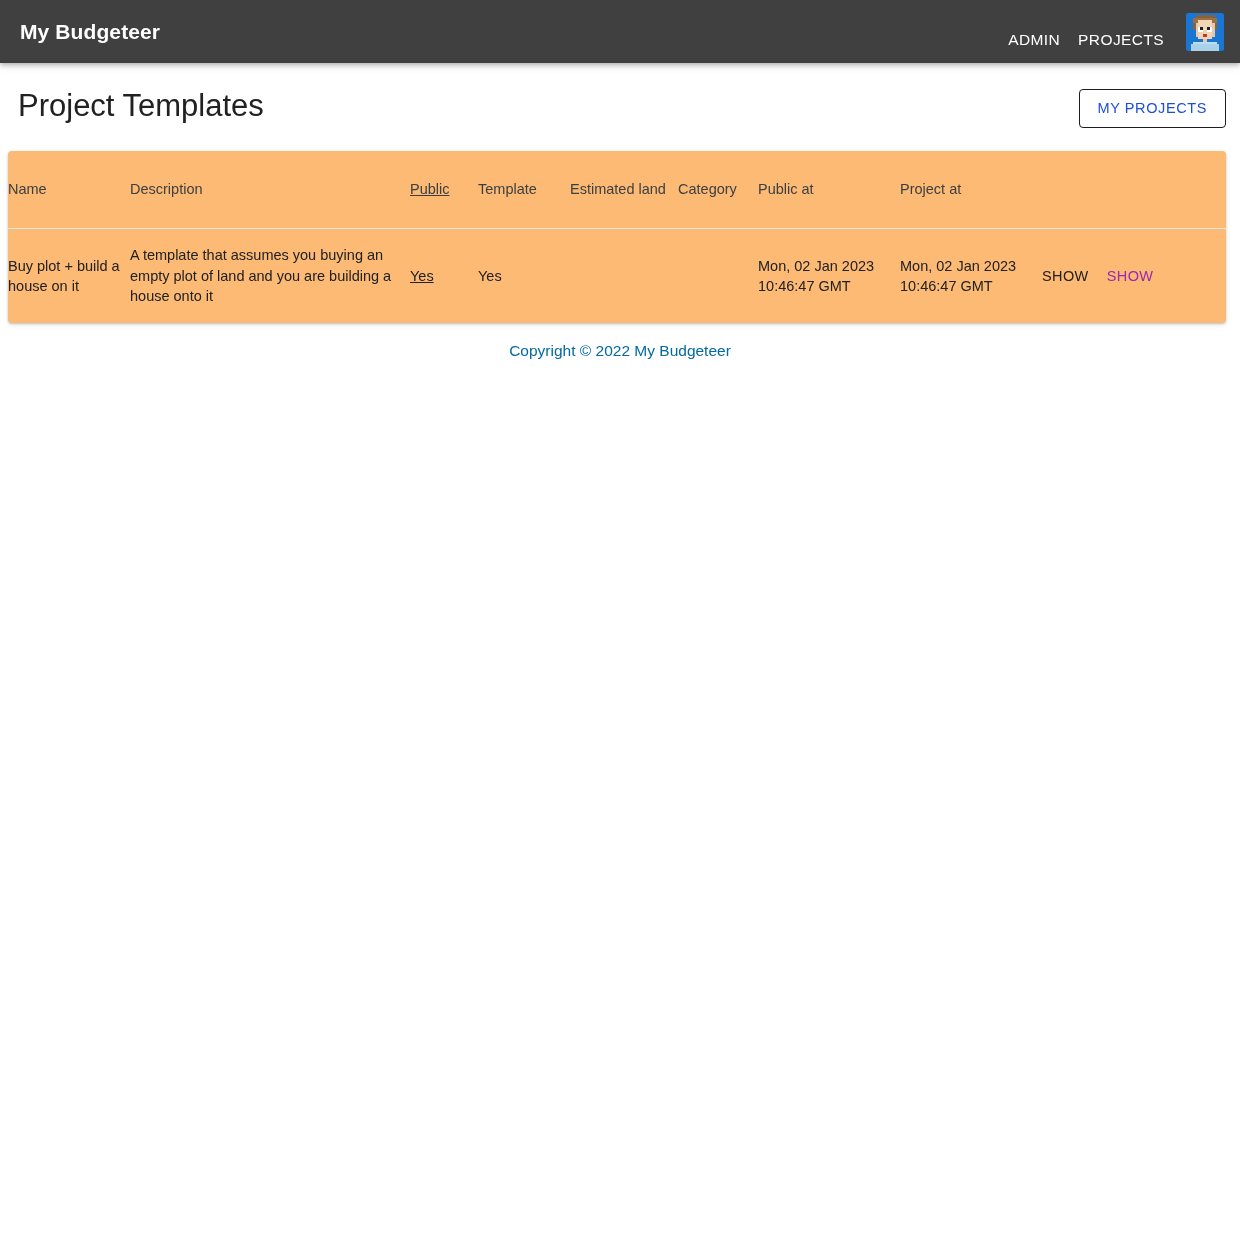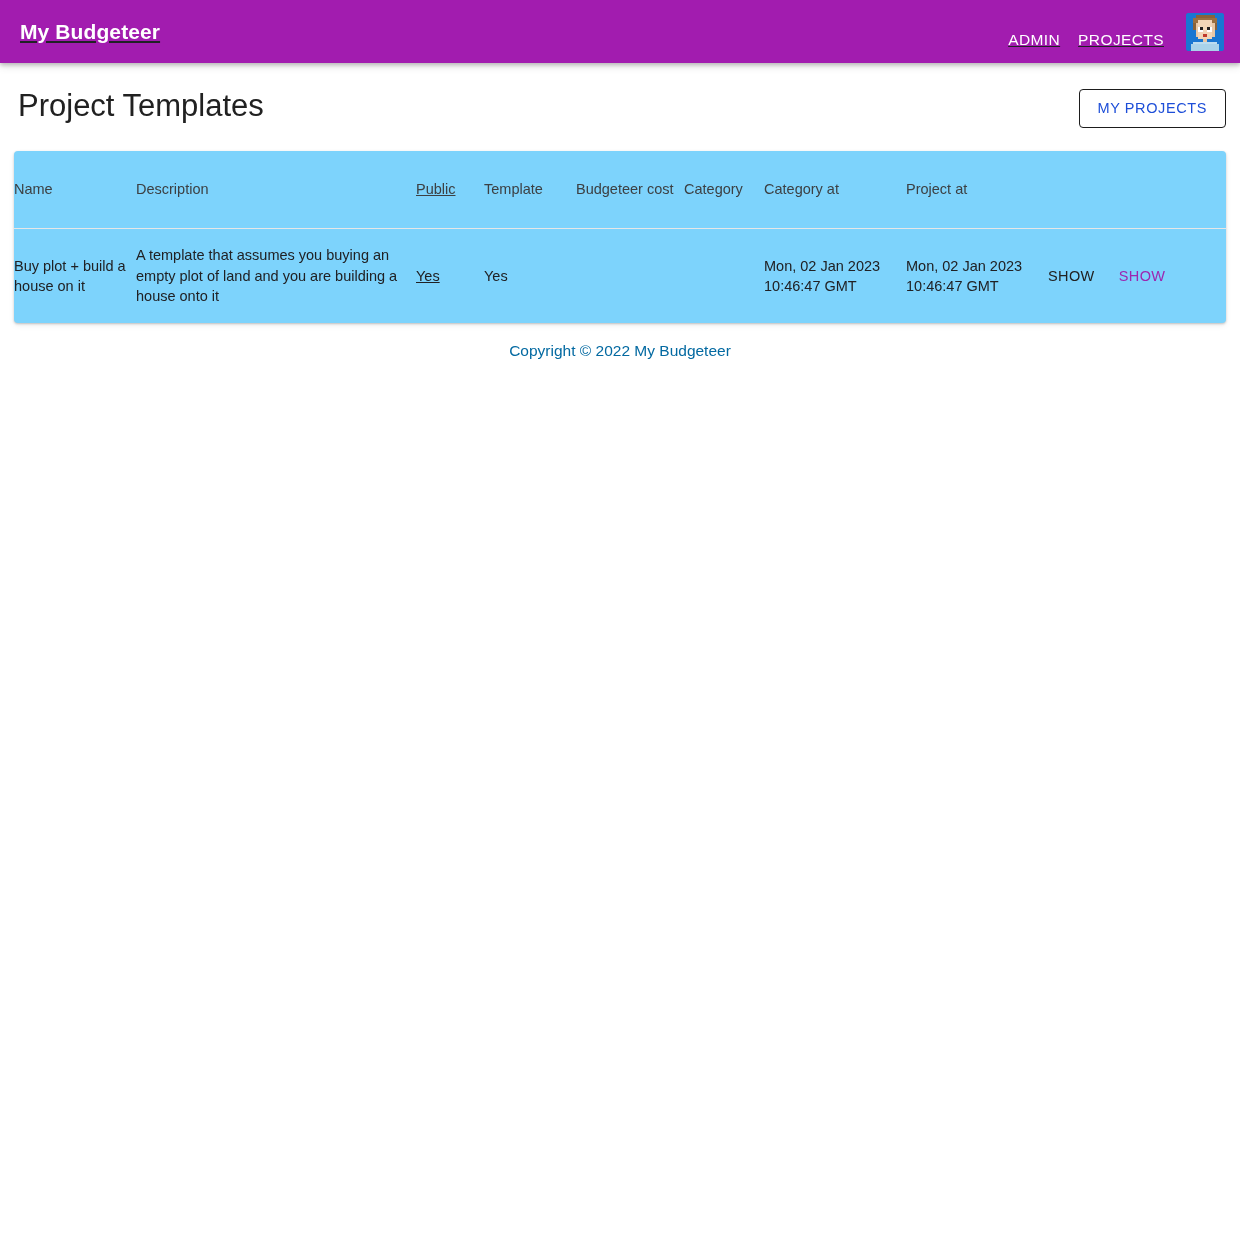--- a/index.html
+++ b/index.html
@@ -13,29 +13,28 @@
   body {
     font-family: "Liberation Sans", sans-serif;
     color: #202124;
     -webkit-font-smoothing: antialiased;
   }
 
   
   .appbar {
     position: relative;
     height: 63px;
-    background: #a21caf;
+    background: #404040;
     display: flex;
     align-items: center;
     justify-content: space-between;
     padding: 0 16px 0 20px;
     box-sizing: border-box;
     box-shadow: 0 2px 4px rgba(0,0,0,0.22), 0 4px 8px rgba(0,0,0,0.10);
     z-index: 5;
-    text-decoration: underline;
   }
   .brand {
     color: #ffffff;
     font-size: 21px;
     font-weight: bold;
     letter-spacing: 0.1px;
     line-height: 1;
     user-select: none;
   }
   .appbar-right {
@@ -90,22 +89,22 @@
     font-size: 14.5px;
     letter-spacing: 0.6px;
     padding: 11px 18px;
     cursor: pointer;
     line-height: 1;
     white-space: nowrap;
   }
 
   
   .table-card {
-    margin: 21px 14px 0 14px;
-    background: #7dd3fc;
+    margin: 21px 14px 0 8px;
+    background: #fdba74;
     border-radius: 4px;
     box-shadow: 0 1px 3px rgba(0,0,0,0.13), 0 1px 2px rgba(0,0,0,0.10), 0 3px 6px rgba(0,0,0,0.05);
     overflow: hidden;
   }
   table.data-table {
     width: 100%;
     border-collapse: collapse;
     table-layout: fixed;
   }
   table.data-table th {
@@ -136,21 +135,21 @@
   th.c-template, td.c-template { width: 92px; }
   th.c-cost, td.c-cost { width: 108px; }
   th.c-category, td.c-category { width: 80px; }
   th.c-created, td.c-created { width: 142px; }
   th.c-updated, td.c-updated { width: 142px; }
   th.c-actions, td.c-actions { width: auto; }
 
   .actions-cell {
     display: flex;
     align-items: flex-start;
-    gap: 24px;
+    gap: 18px;
     white-space: nowrap;
   }
   .link-action {
     font-size: 14.5px;
     letter-spacing: 0.4px;
     text-decoration: none;
     cursor: pointer;
   }
   .link-show { color: #212121; }
   .link-clone { color: #9c27b0; }
@@ -207,23 +206,23 @@
 </div>
 
 <div class="table-card">
   <table class="data-table">
     <thead>
       <tr>
         <th class="c-name">Name</th>
         <th class="c-desc">Description</th>
         <th class="c-public">Public</th>
         <th class="c-template">Template</th>
-        <th class="c-cost">Budgeteer cost</th>
+        <th class="c-cost">Estimated land</th>
         <th class="c-category">Category</th>
-        <th class="c-created">Category at</th>
+        <th class="c-created">Public at</th>
         <th class="c-updated">Project at</th>
         <th class="c-actions"></th>
       </tr>
     </thead>
     <tbody>
       <tr>
         <td class="c-name">Buy plot + build a house on it</td>
         <td class="c-desc">A template that assumes you buying an empty plot of land and you are building a house onto it</td>
         <td class="c-public">Yes</td>
         <td class="c-template">Yes</td>

